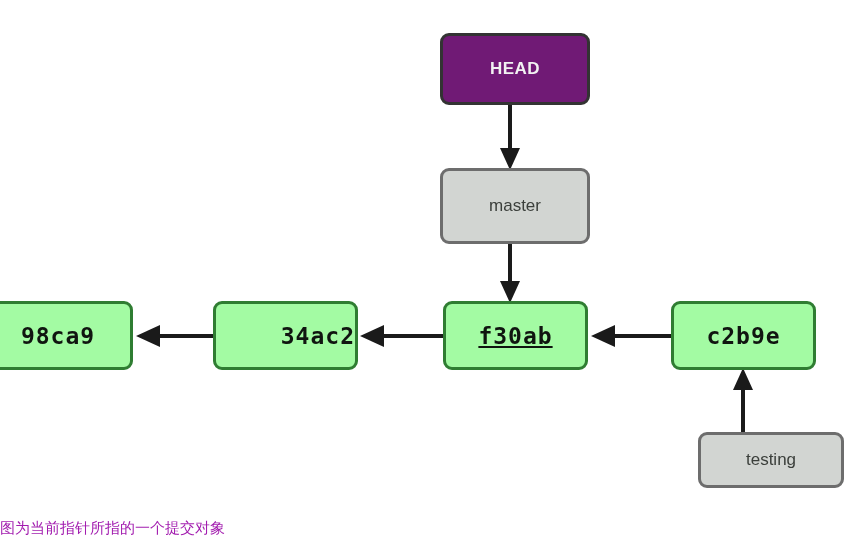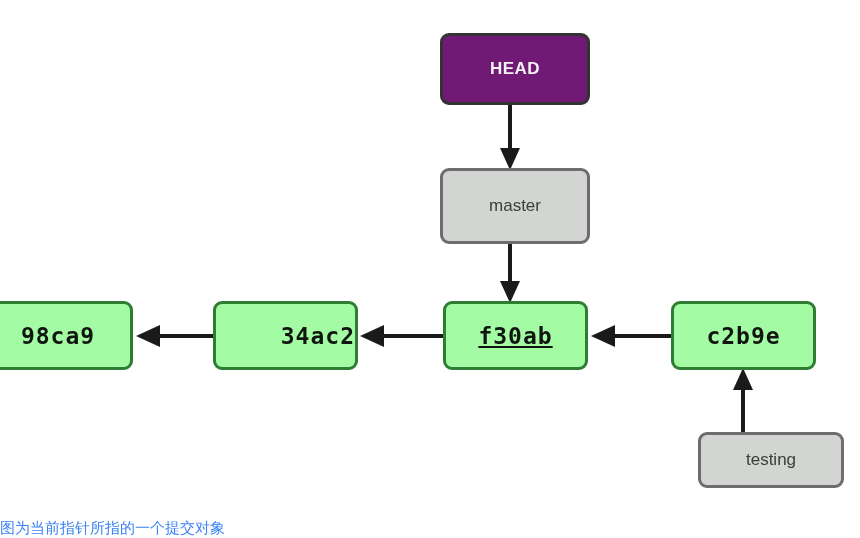--- a/index.html
+++ b/index.html
@@ -61,21 +61,21 @@
   .caption {
     position: absolute;
     left: 0;
     top: 519px;
     width: 520px;
     height: 19px;
     overflow: hidden;
     font-family: "DejaVu Sans", sans-serif;
     font-size: 15px;
     line-height: 19px;
-    color: #3b82f6;
+    color: #a21caf;
     white-space: nowrap;
   }
 </style>
 </head>
 <body>
 
 <div id="canvas">
 
   <div class="edge" style="left:495px; top:100px; width:30px; height:76px;">
     <svg width="30" height="76" viewBox="0 0 30 76" aria-hidden="true">

